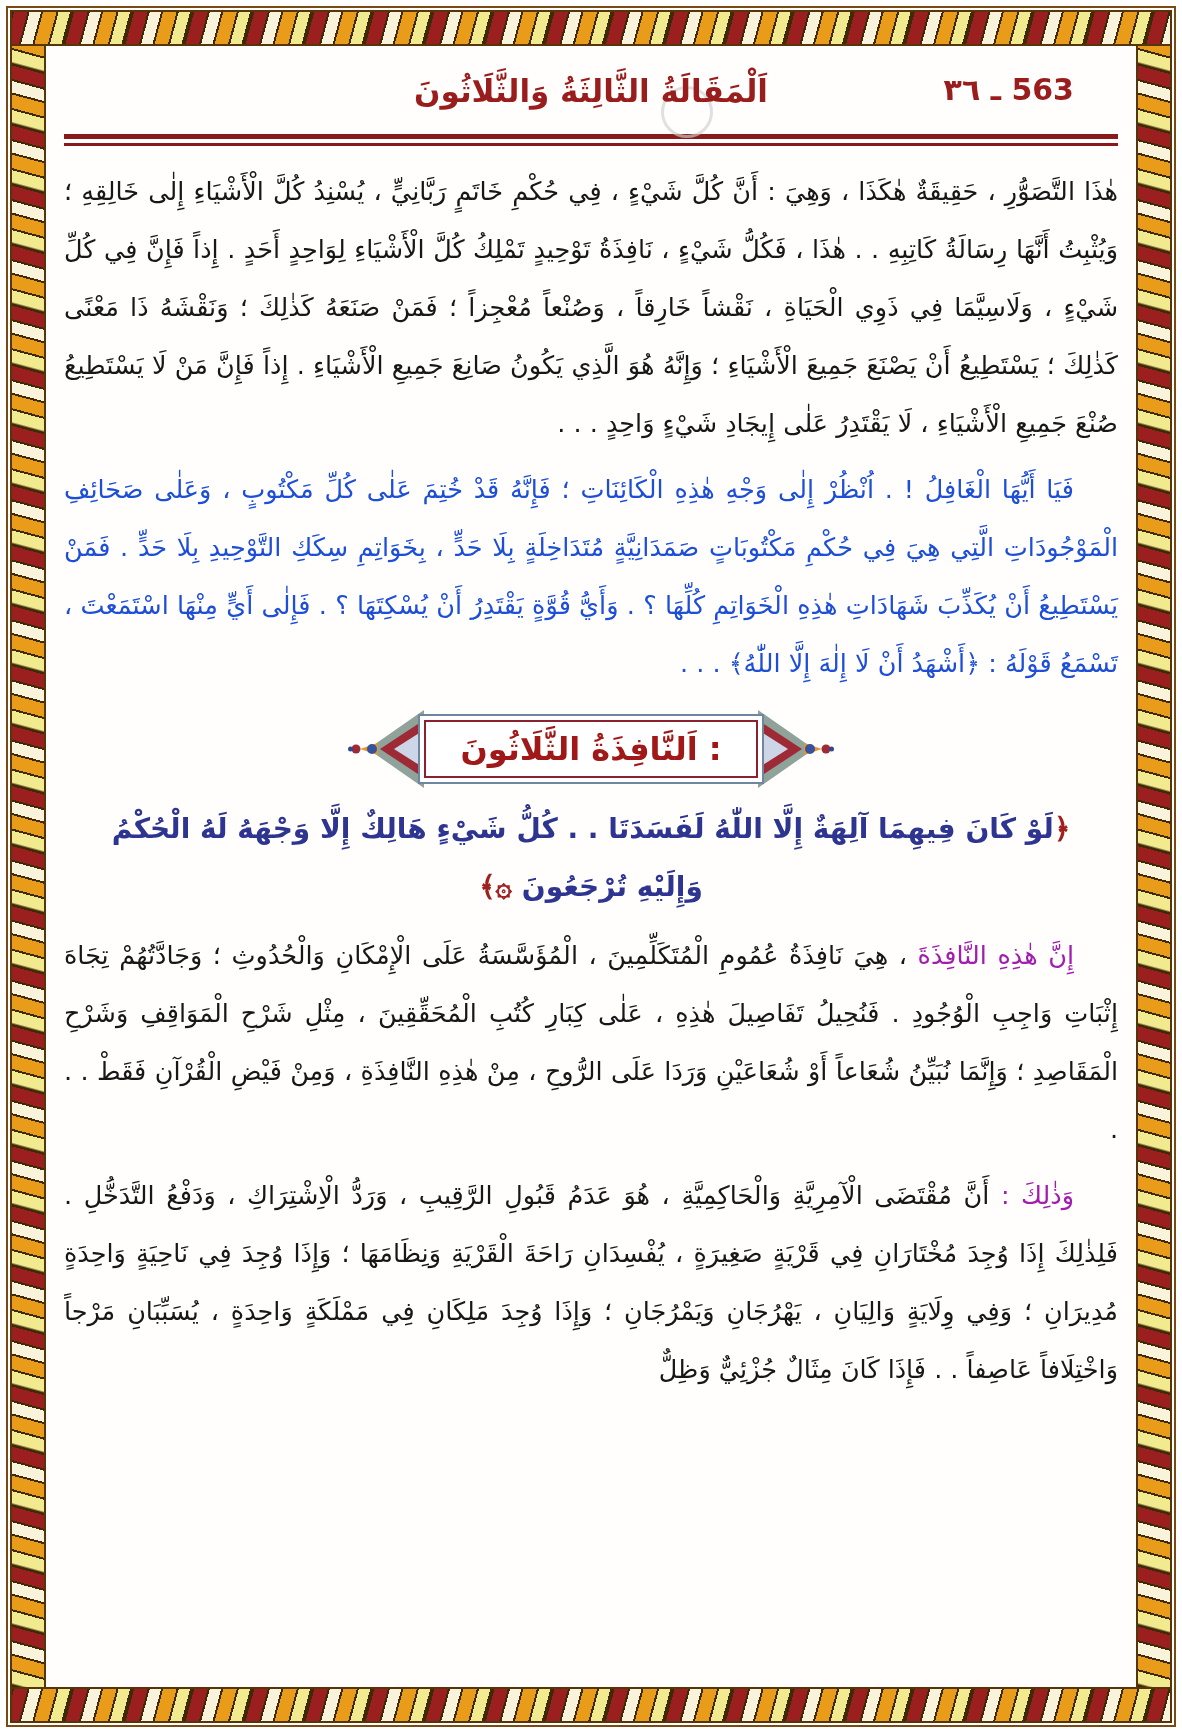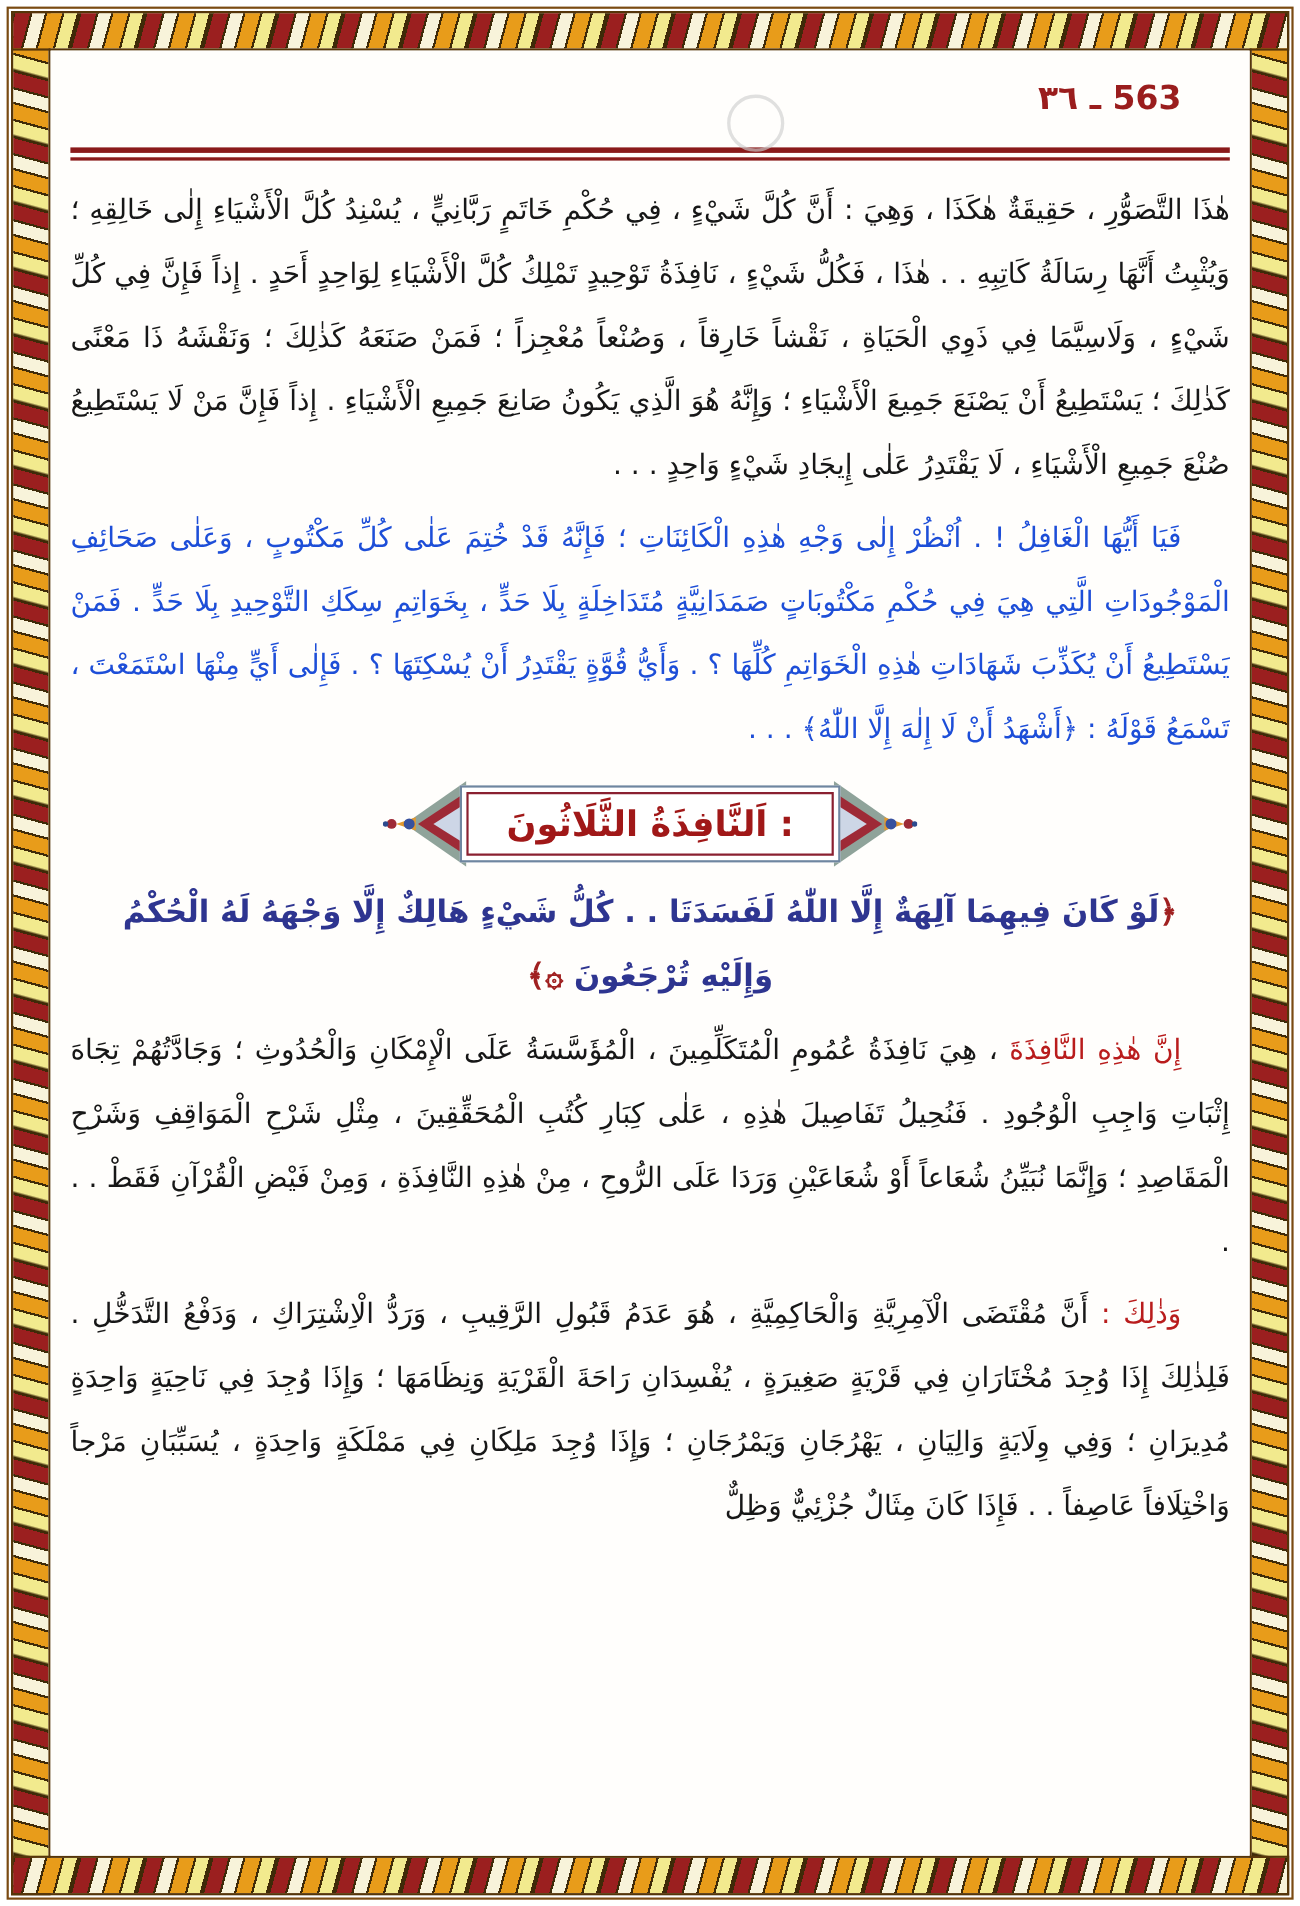--- a/index.html
+++ b/index.html
@@ -47,21 +47,21 @@
     position:absolute;top:22px;left:calc(50% + 70px);width:46px;height:46px;
     border:3px solid #cfcfcf;border-radius:50%;opacity:.65;z-index:1;
   }
   .rule{height:4px;border-top:5px solid #8a1a1a;border-bottom:3px solid #8a1a1a;margin:8px 0 16px;}
   .para{
     font-size:25.5px;font-weight:normal;color:#171717;
     line-height:58px;text-align:justify;margin:0 0 8px;
   }
   .indent{text-indent:44px;}
   .redtext{color:#1d4ed8;}
-  .lead{color:#b91c1c;}
+  .lead{color:#a21caf;}
   
   .boxwrap{display:flex;align-items:center;justify-content:center;margin:14px 0 8px;direction:ltr;}
   .orn{width:76px;height:86px;flex:none;}
   .orn.rightside{transform:scaleX(-1);}
   .titlebox{
     background:#ffffff;border:2px solid #6f86a0;
     box-shadow:inset 0 0 0 4px #ffffff, inset 0 0 0 6px #8a2030;
     padding:14px 40px;margin:0 -6px;position:relative;z-index:2;
   }
   .titlebox .t{font-size:32px;font-weight:bold;color:#a01818;white-space:nowrap;}
@@ -80,20 +80,21 @@
   <div class="outerline"></div>
   <div class="edge v left"></div>
   <div class="edge v right"></div>
   <div class="edge h top"></div>
   <div class="edge h bottom"></div>
 
   <div class="content">
 
     <div class="hdr">
       <span class="ring"></span>
+      <div class="title">اَلْمَقَالَةُ الثَّالِثَةُ وَالثَّلَاثُونَ</div>
       <div class="pagenum">563 ـ ٣٦</div>
     </div>
     <div class="rule"></div>
 
     <p class="para">هٰذَا التَّصَوُّرِ ، حَقِيقَةٌ هٰكَذَا ، وَهِيَ : أَنَّ كُلَّ شَيْءٍ ، فِي حُكْمِ خَاتَمٍ رَبَّانِيٍّ ، يُسْنِدُ كُلَّ الْأَشْيَاءِ إِلٰى خَالِقِهِ ؛ وَيُثْبِتُ أَنَّهَا رِسَالَةُ كَاتِبِهِ . . هٰذَا ، فَكُلُّ شَيْءٍ ، نَافِذَةُ تَوْحِيدٍ تَمْلِكُ كُلَّ الْأَشْيَاءِ لِوَاحِدٍ أَحَدٍ . إِذاً فَإِنَّ فِي كُلِّ شَيْءٍ ، وَلَاسِيَّمَا فِي ذَوِي الْحَيَاةِ ، نَقْشاً خَارِقاً ، وَصُنْعاً مُعْجِزاً ؛ فَمَنْ صَنَعَهُ كَذٰلِكَ ؛ وَنَقْشَهُ ذَا مَعْنًى كَذٰلِكَ ؛ يَسْتَطِيعُ أَنْ يَصْنَعَ جَمِيعَ الْأَشْيَاءِ ؛ وَإِنَّهُ هُوَ الَّذِي يَكُونُ صَانِعَ جَمِيعِ الْأَشْيَاءِ . إِذاً فَإِنَّ مَنْ لَا يَسْتَطِيعُ صُنْعَ جَمِيعِ الْأَشْيَاءِ ، لَا يَقْتَدِرُ عَلٰى إِيجَادِ شَيْءٍ وَاحِدٍ . . .</p>
 
     <p class="para redtext indent">فَيَا أَيُّهَا الْغَافِلُ ! . اُنْظُرْ إِلٰى وَجْهِ هٰذِهِ الْكَائِنَاتِ ؛ فَإِنَّهُ قَدْ خُتِمَ عَلٰى كُلِّ مَكْتُوبٍ ، وَعَلٰى صَحَائِفِ الْمَوْجُودَاتِ الَّتِي هِيَ فِي حُكْمِ مَكْتُوبَاتٍ صَمَدَانِيَّةٍ مُتَدَاخِلَةٍ بِلَا حَدٍّ ، بِخَوَاتِمِ سِكَكِ التَّوْحِيدِ بِلَا حَدٍّ . فَمَنْ يَسْتَطِيعُ أَنْ يُكَذِّبَ شَهَادَاتِ هٰذِهِ الْخَوَاتِمِ كُلِّهَا ؟ . وَأَيُّ قُوَّةٍ يَقْتَدِرُ أَنْ يُسْكِتَهَا ؟ . فَإِلٰى أَيٍّ مِنْهَا اسْتَمَعْتَ ، تَسْمَعُ قَوْلَهُ : ﴿أَشْهَدُ أَنْ لَا إِلٰهَ إِلَّا اللّٰهُ﴾ . . .</p>
 
     <div class="boxwrap">
       <svg class="orn" viewBox="0 0 76 86" xmlns="http://www.w3.org/2000/svg">

